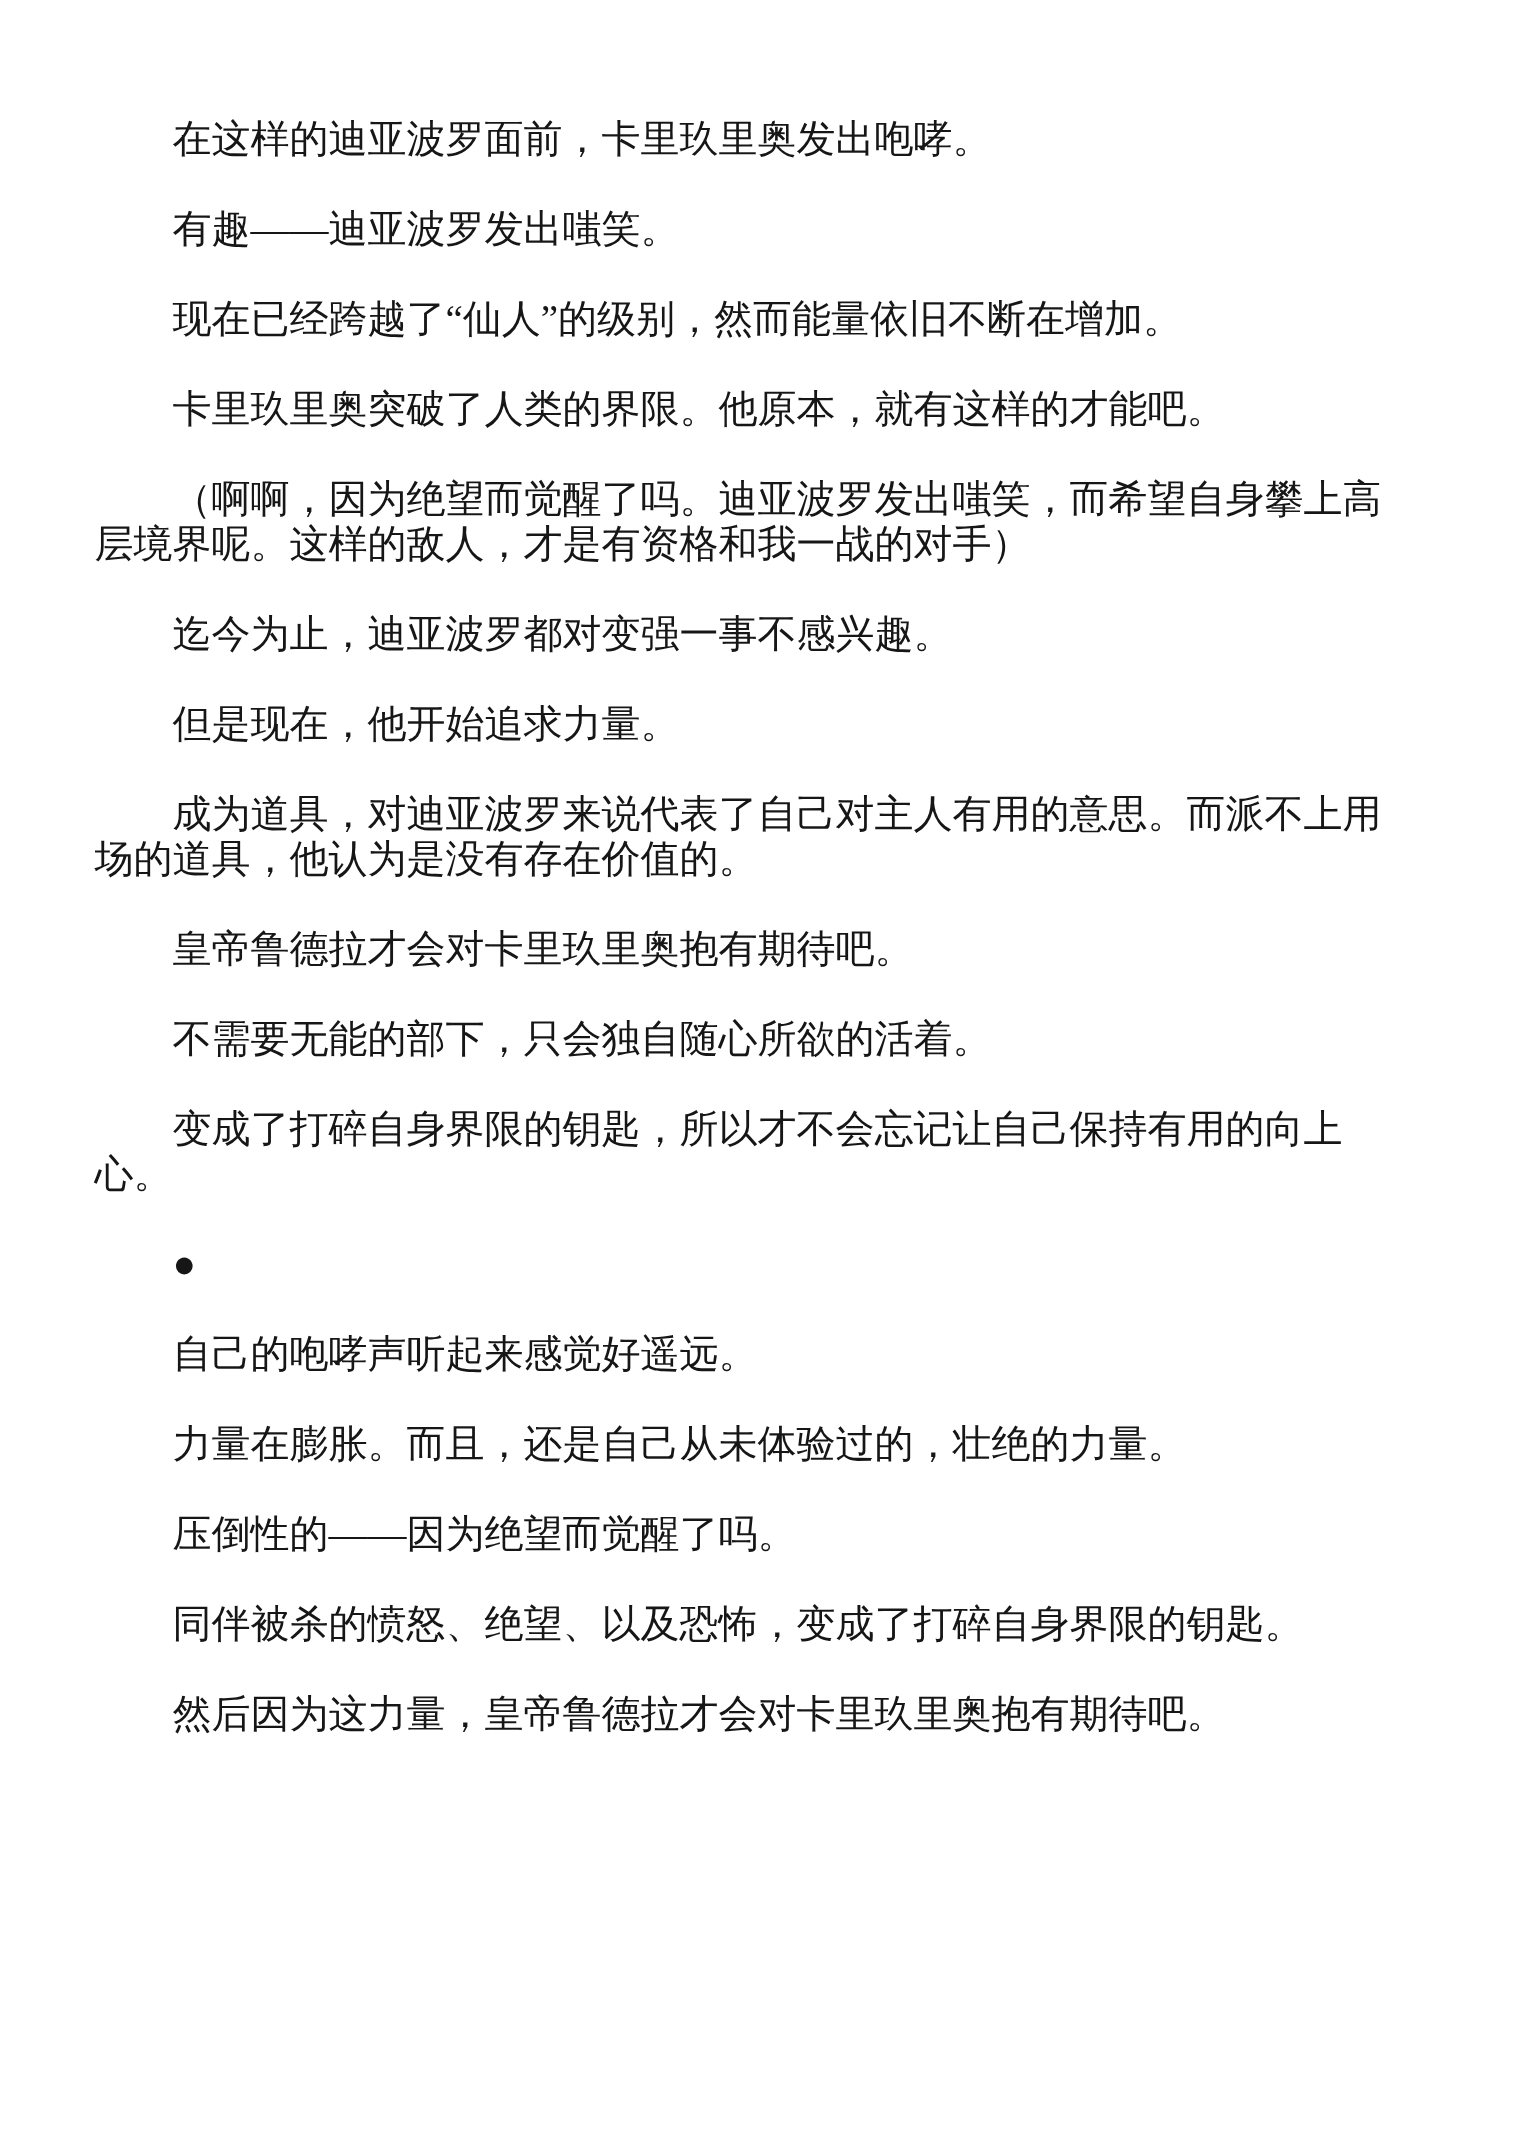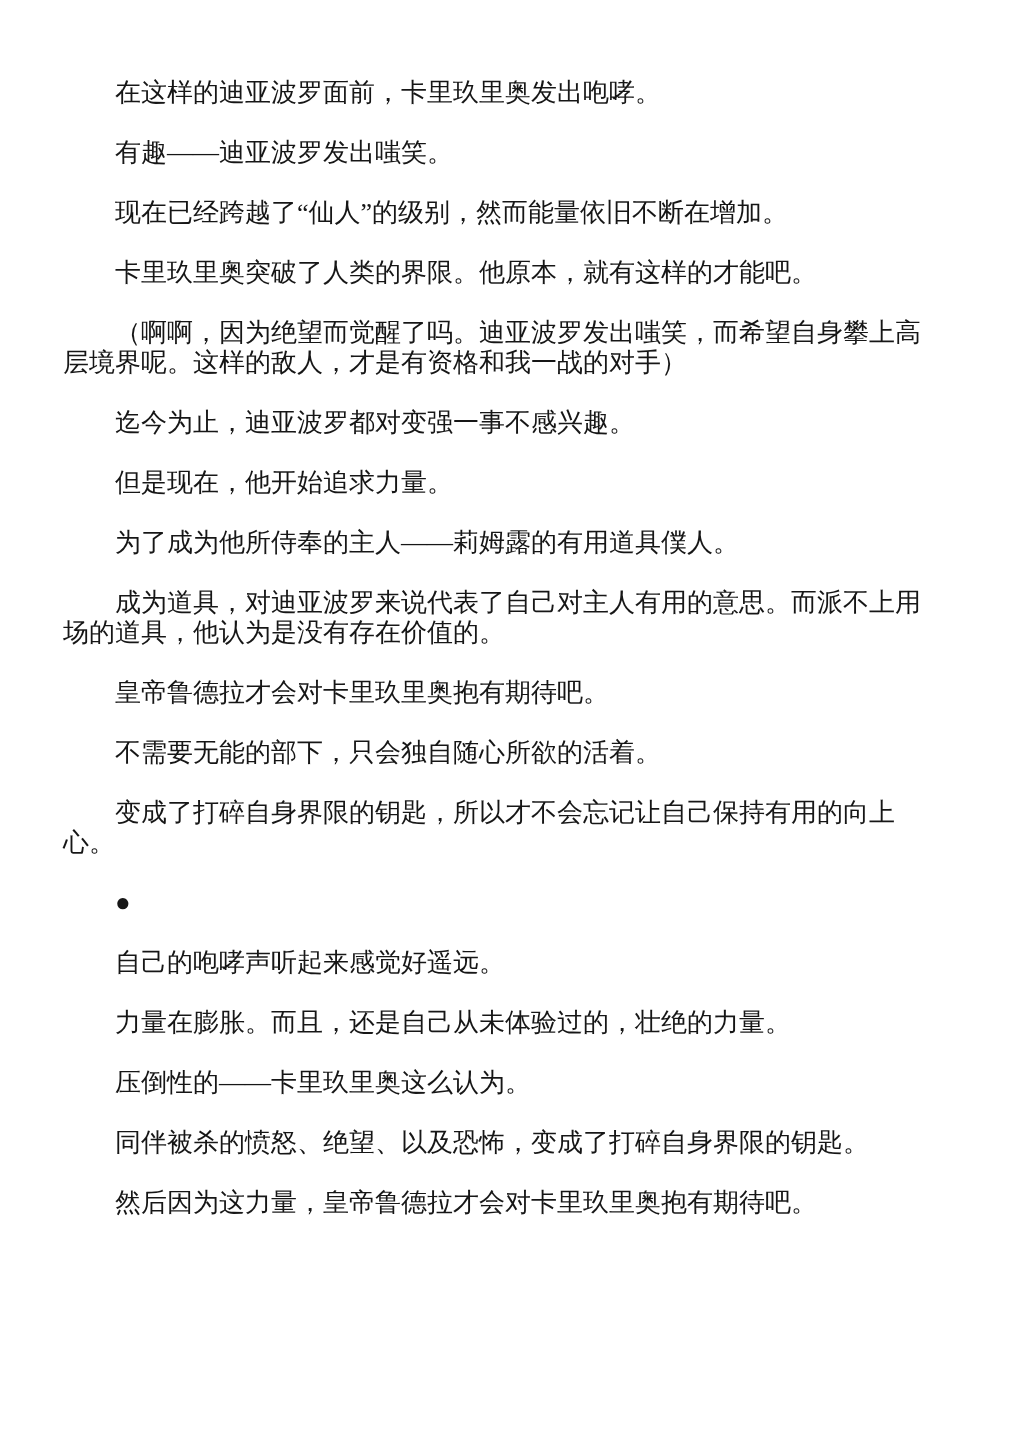--- a/index.html
+++ b/index.html
@@ -42,25 +42,24 @@
 
 <div class="page">
   <div class="text-column">
     <p class="para">在这样的迪亚波罗面前，卡里玖里奥发出咆哮。</p>
     <p class="para">有趣——迪亚波罗发出嗤笑。</p>
     <p class="para">现在已经跨越了“仙人”的级别，然而能量依旧不断在增加。</p>
     <p class="para">卡里玖里奥突破了人类的界限。他原本，就有这样的才能吧。</p>
     <p class="para">（啊啊，因为绝望而觉醒了吗。迪亚波罗发出嗤笑，而希望自身攀上高层境界呢。这样的敌人，才是有资格和我一战的对手）</p>
     <p class="para">迄今为止，迪亚波罗都对变强一事不感兴趣。</p>
     <p class="para">但是现在，他开始追求力量。</p>
-    <p class="para">为了成为他所侍奉的主人——莉姆露的有用道具僕人。</p>
     <p class="para">成为道具，对迪亚波罗来说代表了自己对主人有用的意思。而派不上用场的道具，他认为是没有存在价值的。</p>
     <p class="para">皇帝鲁德拉才会对卡里玖里奥抱有期待吧。</p>
     <p class="para">不需要无能的部下，只会独自随心所欲的活着。</p>
     <p class="para">变成了打碎自身界限的钥匙，所以才不会忘记让自己保持有用的向上心。</p>
     <p class="para scene-break">●</p>
     <p class="para">自己的咆哮声听起来感觉好遥远。</p>
     <p class="para">力量在膨胀。而且，还是自己从未体验过的，壮绝的力量。</p>
-    <p class="para">压倒性的——卡里玖里奥这么认为。</p>
+    <p class="para">压倒性的——因为绝望而觉醒了吗。</p>
     <p class="para">同伴被杀的愤怒、绝望、以及恐怖，变成了打碎自身界限的钥匙。</p>
     <p class="para">然后因为这力量，皇帝鲁德拉才会对卡里玖里奥抱有期待吧。</p>
   </div>
 </div>
 
 </body></html>

